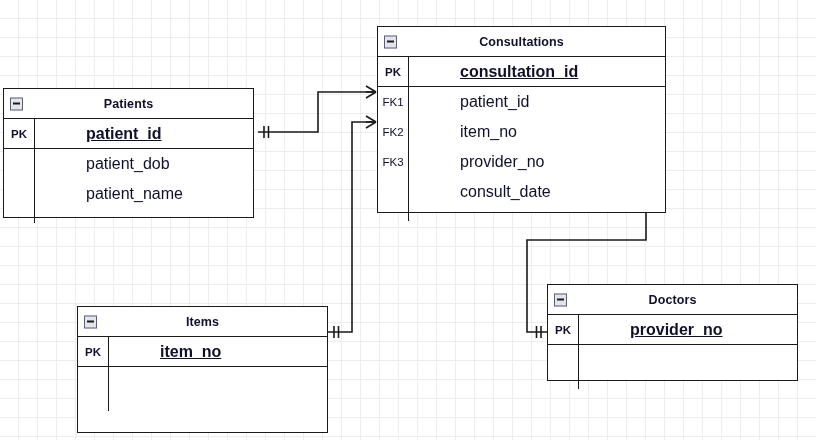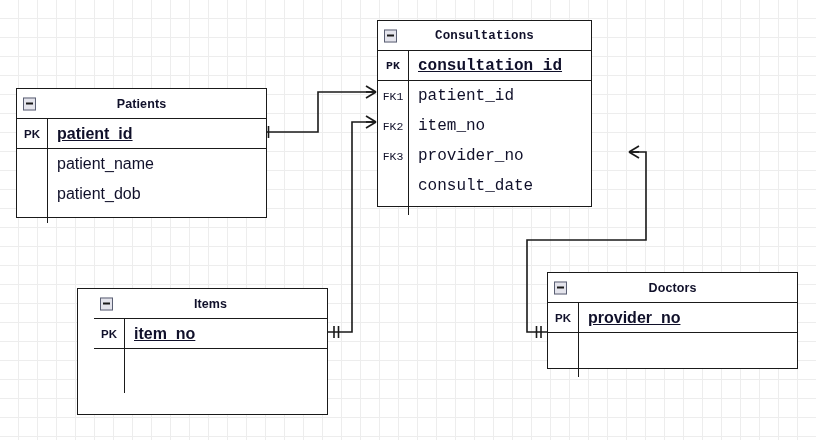--- a/index.html
+++ b/index.html
@@ -73,20 +73,21 @@
     color: #10102a;
     letter-spacing: .1px;
   }
 
   .ent-body { display: block; }
 
   .attr-row {
     display: flex;
     height: 30px;
     box-sizing: border-box;
+    gap: 42px;
   }
   .attr-row.key-sep { border-bottom: 1.6px solid #1a1a1a; }
 
   .attr-key {
     width: 31px;
     flex: 0 0 31px;
     border-right: 1.6px solid #1a1a1a;
     display: flex;
     align-items: center;
     justify-content: center;
@@ -146,46 +147,46 @@
         <line x1="541" y1="326" x2="541" y2="338" stroke-width="1.6"></line>
         <line x1="536.5" y1="326" x2="536.5" y2="338" stroke-width="1.6"></line>
         <path d="M 629,152 L 639,146"></path>
         <path d="M 629,152 L 639,152"></path>
         <path d="M 629,152 L 639,158"></path>
       </g>
 
     </g>
   </svg>
 
-  <div class="entity" style="left:16px; top:88px; width:251px; height:130px;">
+  <div class="entity" style="left:3px; top:88px; width:251px; height:130px;">
     <div class="ent-header">
       <span class="collapse-box"></span>
       <span class="ent-title">Patients</span>
     </div>
     <div class="ent-body">
       <div class="attr-row key-sep">
         <div class="attr-key pk">PK</div>
         <div class="attr-name pkname">patient_id</div>
       </div>
       <div class="attr-row">
         <div class="attr-key"></div>
+        <div class="attr-name">patient_dob</div>
+      </div>
+      <div class="attr-row">
+        <div class="attr-key"></div>
         <div class="attr-name">patient_name</div>
       </div>
-      <div class="attr-row">
-        <div class="attr-key"></div>
-        <div class="attr-name">patient_dob</div>
-      </div>
-      <div class="attr-row spacer-row">
-        <div class="attr-key"></div>
-        <div class="attr-name"></div>
-      </div>
-    </div>
-  </div>
-
-  <div class="entity" style="left:377px; top:20px; width:215px; height:187px;font-family:Liberation Mono, monospace;">
+      <div class="attr-row spacer-row">
+        <div class="attr-key"></div>
+        <div class="attr-name"></div>
+      </div>
+    </div>
+  </div>
+
+  <div class="entity" style="left:377px; top:26px; width:289px; height:187px;">
     <div class="ent-header">
       <span class="collapse-box"></span>
       <span class="ent-title">Consultations</span>
     </div>
     <div class="ent-body">
       <div class="attr-row key-sep">
         <div class="attr-key pk">PK</div>
         <div class="attr-name pkname">consultation_id</div>
       </div>
       <div class="attr-row">
@@ -204,41 +205,41 @@
         <div class="attr-key"></div>
         <div class="attr-name">consult_date</div>
       </div>
       <div class="attr-row spacer-row">
         <div class="attr-key"></div>
         <div class="attr-name"></div>
       </div>
     </div>
   </div>
 
-  <div class="entity" style="left:77px; top:288px; width:251px; height:127px;padding-left:16px;">
+  <div class="entity" style="left:77px; top:306px; width:251px; height:127px;">
     <div class="ent-header">
       <span class="collapse-box"></span>
       <span class="ent-title">Items</span>
     </div>
     <div class="ent-body">
       <div class="attr-row key-sep">
         <div class="attr-key pk">PK</div>
         <div class="attr-name pkname">item_no</div>
       </div>
       <div class="attr-row">
         <div class="attr-key"></div>
       </div>
       <div class="attr-row spacer-row">
         <div class="attr-key"></div>
         <div class="attr-name"></div>
       </div>
     </div>
   </div>
 
-  <div class="entity" style="left:547px; top:272px; width:251px; height:97px;">
+  <div class="entity" style="left:547px; top:284px; width:251px; height:97px;">
     <div class="ent-header">
       <span class="collapse-box"></span>
       <span class="ent-title">Doctors</span>
     </div>
     <div class="ent-body">
       <div class="attr-row key-sep">
         <div class="attr-key pk">PK</div>
         <div class="attr-name pkname">provider_no</div>
       </div>
       <div class="attr-row">

